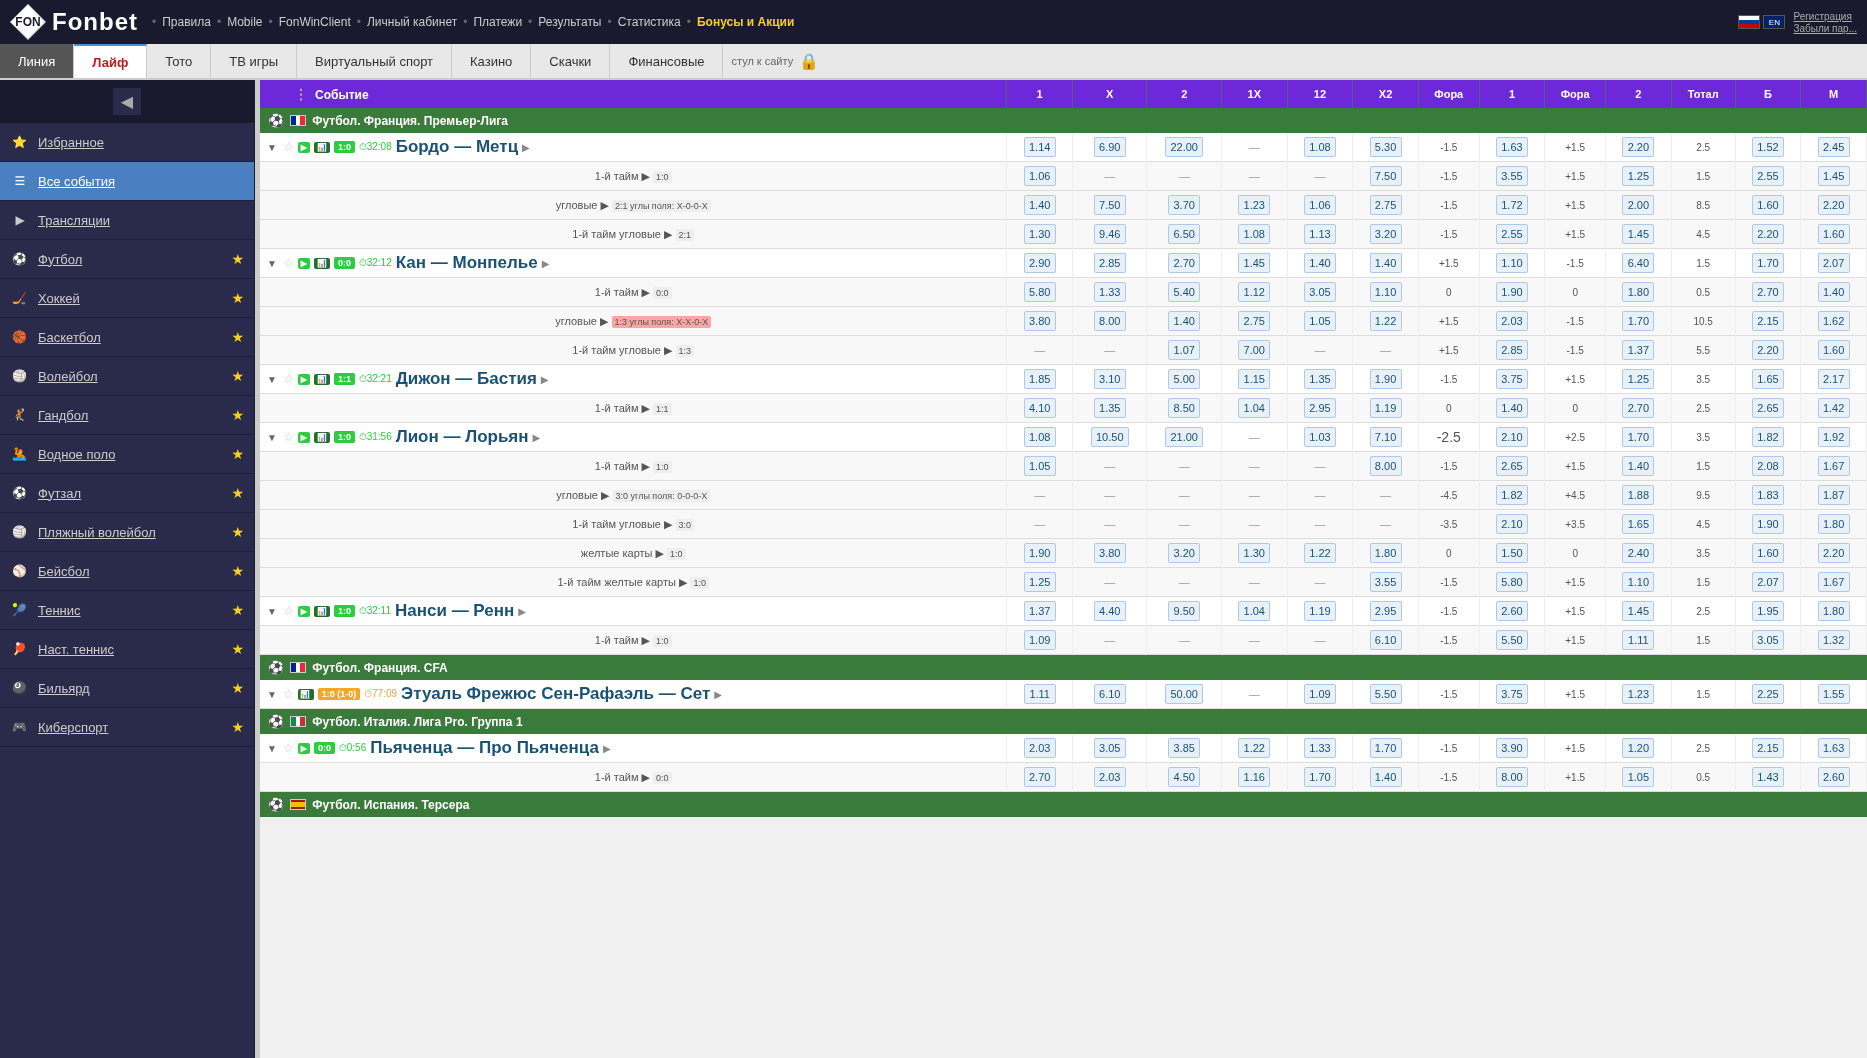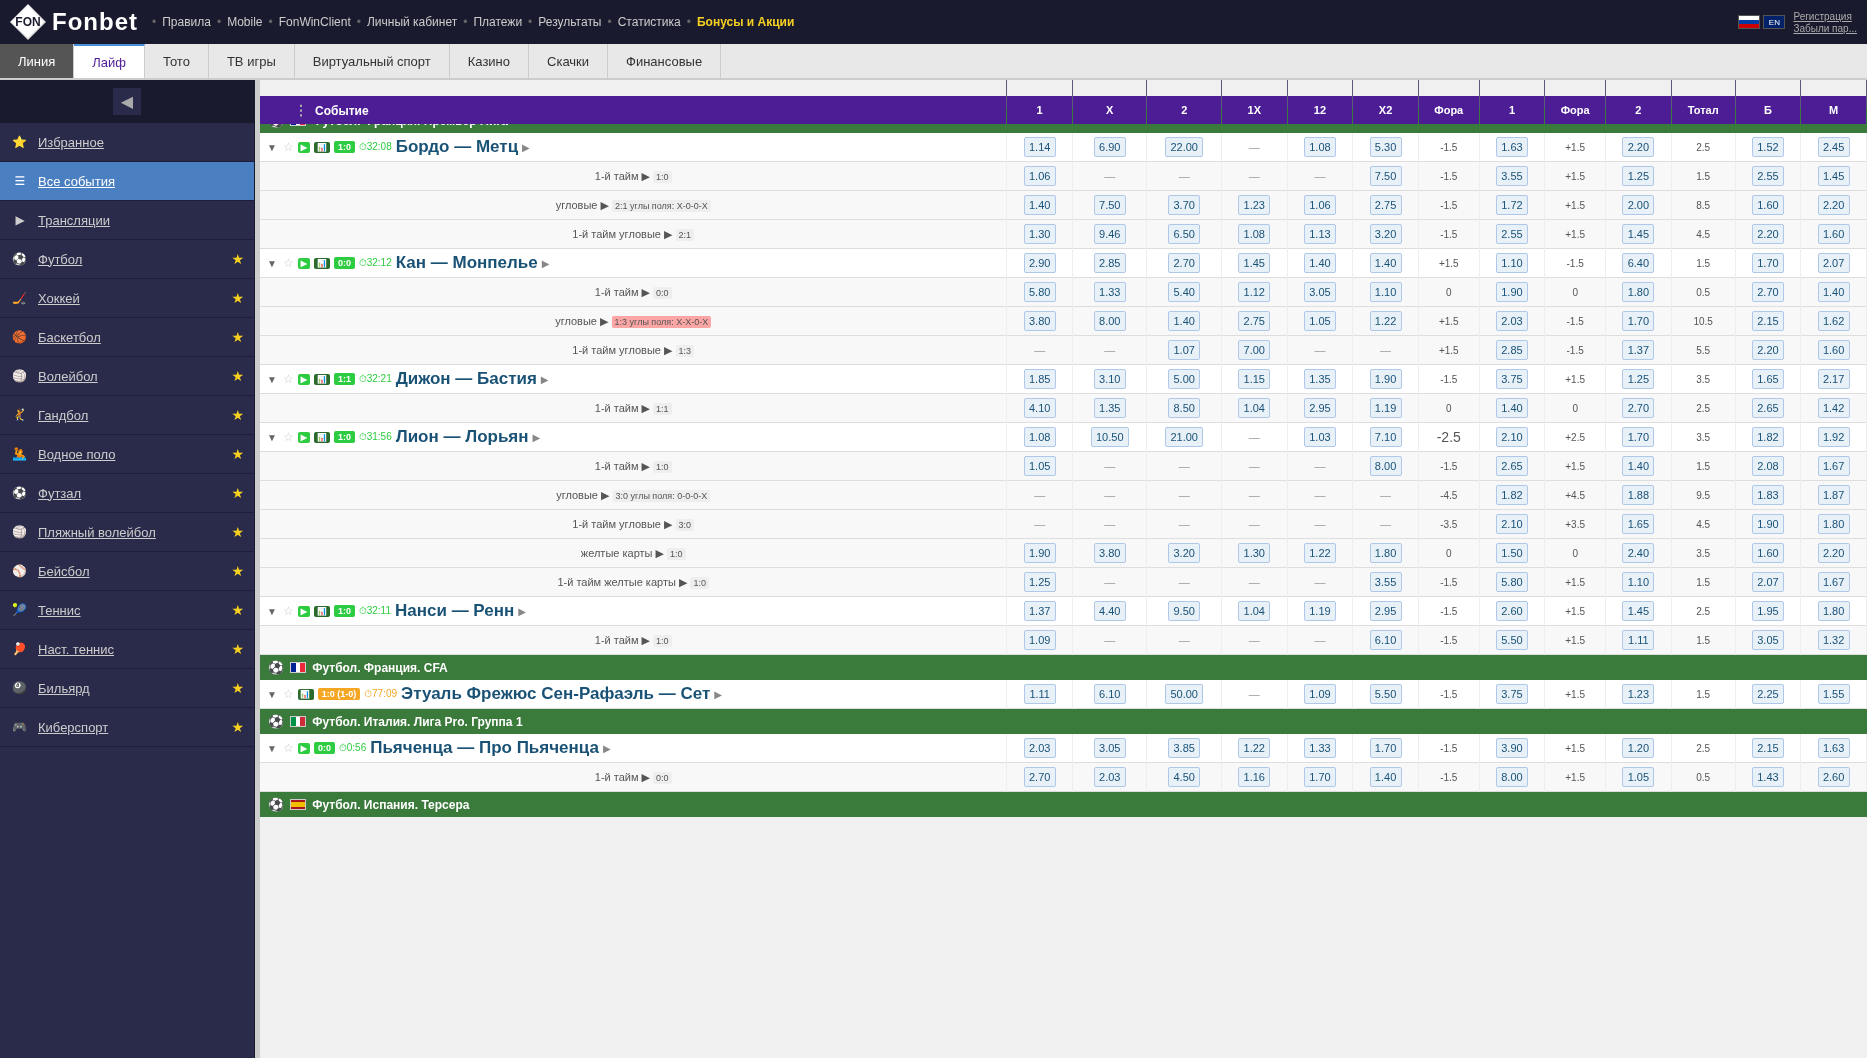--- a/index.html
+++ b/index.html
@@ -23,21 +23,21 @@
     .auth-form { display: flex; align-items: center; gap: 6px; }
     .auth-label { color: #ccc; font-size: 11px; }
     .auth-input { background: #2a2a4a; border: 1px solid #555; color: #fff; padding: 3px 6px; width: 110px; height: 24px; font-size: 11px; }
     .auth-btn { background: linear-gradient(180deg, #5cb85c 0%, #3d9b3d 100%); color: white; border: none; padding: 4px 12px; cursor: pointer; height: 24px; font-size: 12px; font-weight: bold; }
     .auth-links { display: flex; flex-direction: column; gap: 1px; }
     .auth-link { color: #aaa; font-size: 10px; text-decoration: underline; cursor: pointer; }
 
     
     .main-nav { background: #e8e8e8; display: flex; align-items: center; height: 36px; border-bottom: 2px solid #ccc; }
     .nav-tab { padding: 8px 18px; cursor: pointer; font-size: 13px; color: #333; text-decoration: none; white-space: nowrap; height: 100%; display: flex; align-items: center; border-right: 1px solid #ccc; }
-    .nav-tab.active { background: #fff; color: #4c1d95; font-weight: normal; border-top: 2px solid #4a90d9; }
+    .nav-tab.active { background: #fff; color: #b91c1c; font-weight: bold; border-top: 2px solid #4a90d9; }
     .nav-tab-liniya { background: #555; color: #fff; }
 
     
     .layout { display: flex; height: calc(1058px - 80px); }
 
     
     .sidebar { width: 255px; background: #2a2a4a; overflow-y: auto; flex-shrink: 0; border-right: 1px solid #1a1a2e; }
     .sidebar-item { display: flex; align-items: center; padding: 9px 10px; cursor: pointer; border-bottom: 1px solid #1e1e3a; color: #ccc; gap: 8px; }
     .sidebar-item.active { background: #4a7fc1; color: #fff; }
     .sidebar-icon { width: 20px; height: 20px; display: flex; align-items: center; justify-content: center; flex-shrink: 0; }
@@ -47,21 +47,21 @@
     
     .main-content { flex: 1; background: #f0f0f0; overflow: hidden; display: flex; flex-direction: column; }
     
     
     .scroll-area { flex: 1; overflow-y: auto; overflow-x: auto; }
     
     
     .events-table { width: 100%; border-collapse: collapse; }
     
     
-    .col-header { background: #4c1d95; color: #fff; position: sticky; top: 16px; z-index: 10; }
+    .col-header { background: #6d28d9; color: #fff; position: sticky; top: 0; z-index: 10; }
     .col-header th { padding: 6px 4px; text-align: center; font-size: 11px; font-weight: bold; border-right: 1px solid #5a5a7a; white-space: nowrap; }
     .col-header .th-event { text-align: left; padding-left: 30px; min-width: 450px; }
     .league-cell { display: flex; align-items: center; gap: 6px; }
     
     
     .event-row { border-bottom: 1px solid #ddd; }
     .event-row td { background: #fff; padding: 4px; text-align: center; font-size: 11px; vertical-align: middle; border-right: 1px solid #eee; }
     .event-row td.event-cell { text-align: left; padding-left: 5px; min-width: 450px; }
     .event-name { display: flex; align-items: center; gap: 4px; flex-wrap: wrap; }
     .ctrl-btn { width: 14px; height: 14px; display: flex; align-items: center; justify-content: center; cursor: pointer; color: #666; font-size: 10px; }
@@ -146,20 +146,24 @@
 
 <div class="main-nav">
   <div class="nav-tab nav-tab-liniya">Линия</div>
   <div class="nav-tab active">Лайф</div>
   <div class="nav-tab">Тото</div>
   <div class="nav-tab">ТВ игры</div>
   <div class="nav-tab">Виртуальный спорт</div>
   <div class="nav-tab">Казино</div>
   <div class="nav-tab">Скачки</div>
   <div class="nav-tab">Финансовые</div>
+  <div style="flex:1; background:#e8e8e8; height:100%; display:flex; align-items:center; padding:0 8px;">
+    <span style="color:#666;font-size:11px;">стул к сайту</span>
+    <span style="margin-left:6px;font-size:16px;">🔒</span>
+  </div>
 </div>
 
 <div class="layout">
 
   <div class="sidebar">
     <div class="sidebar-back">
       <button class="back-btn">◀</button>
     </div>
 
     <div class="sidebar-item">

